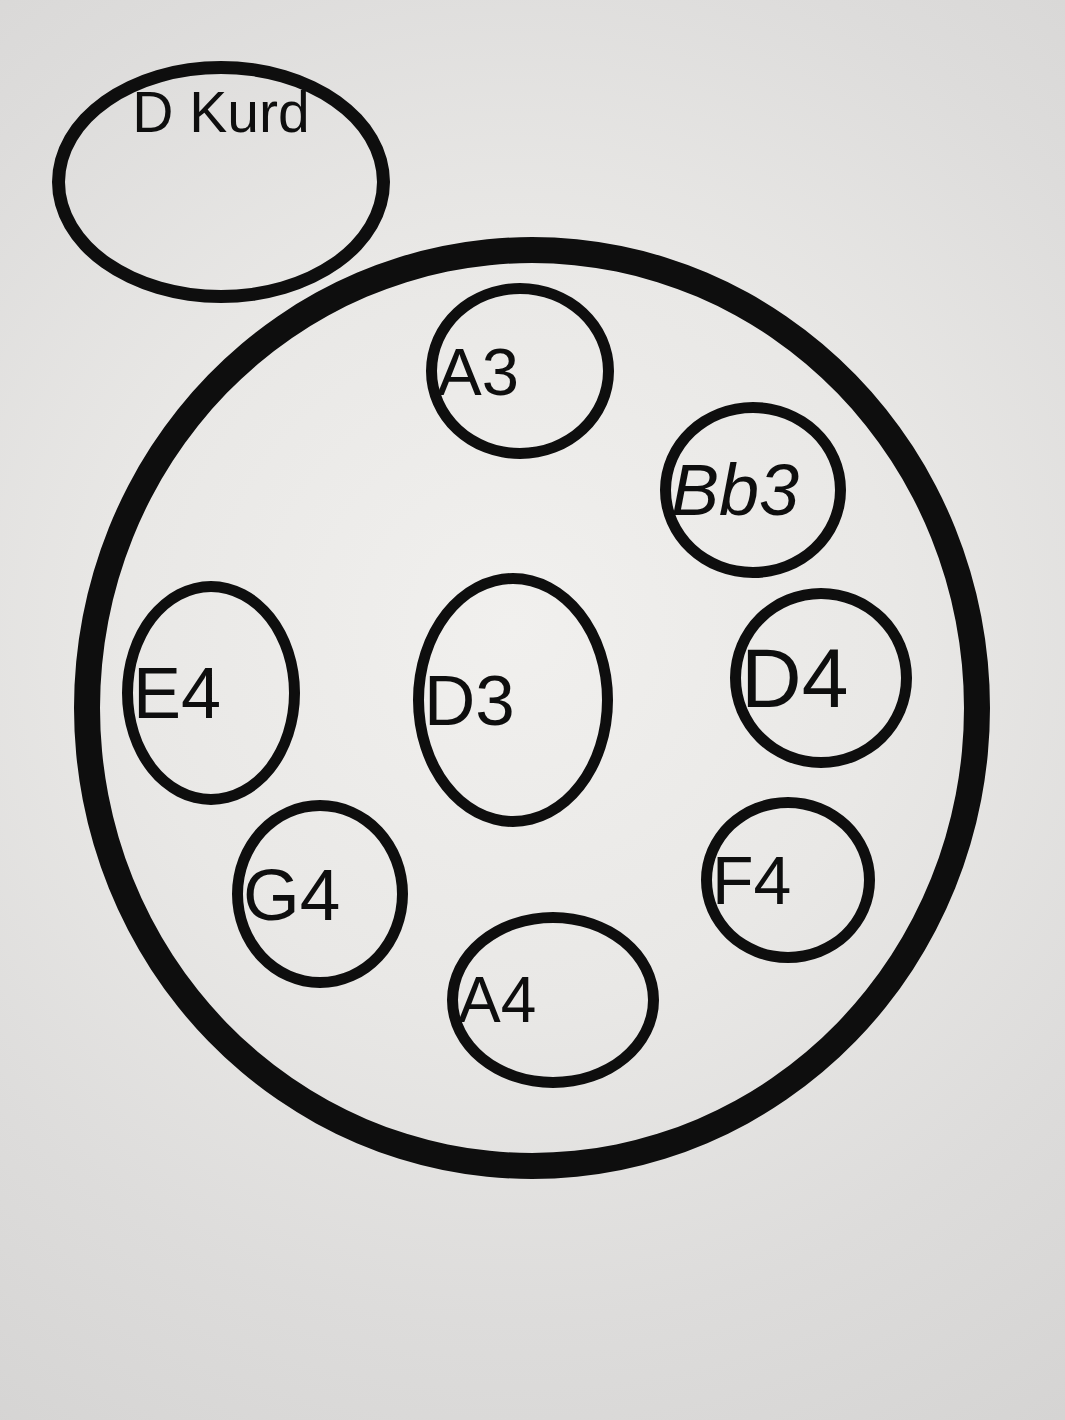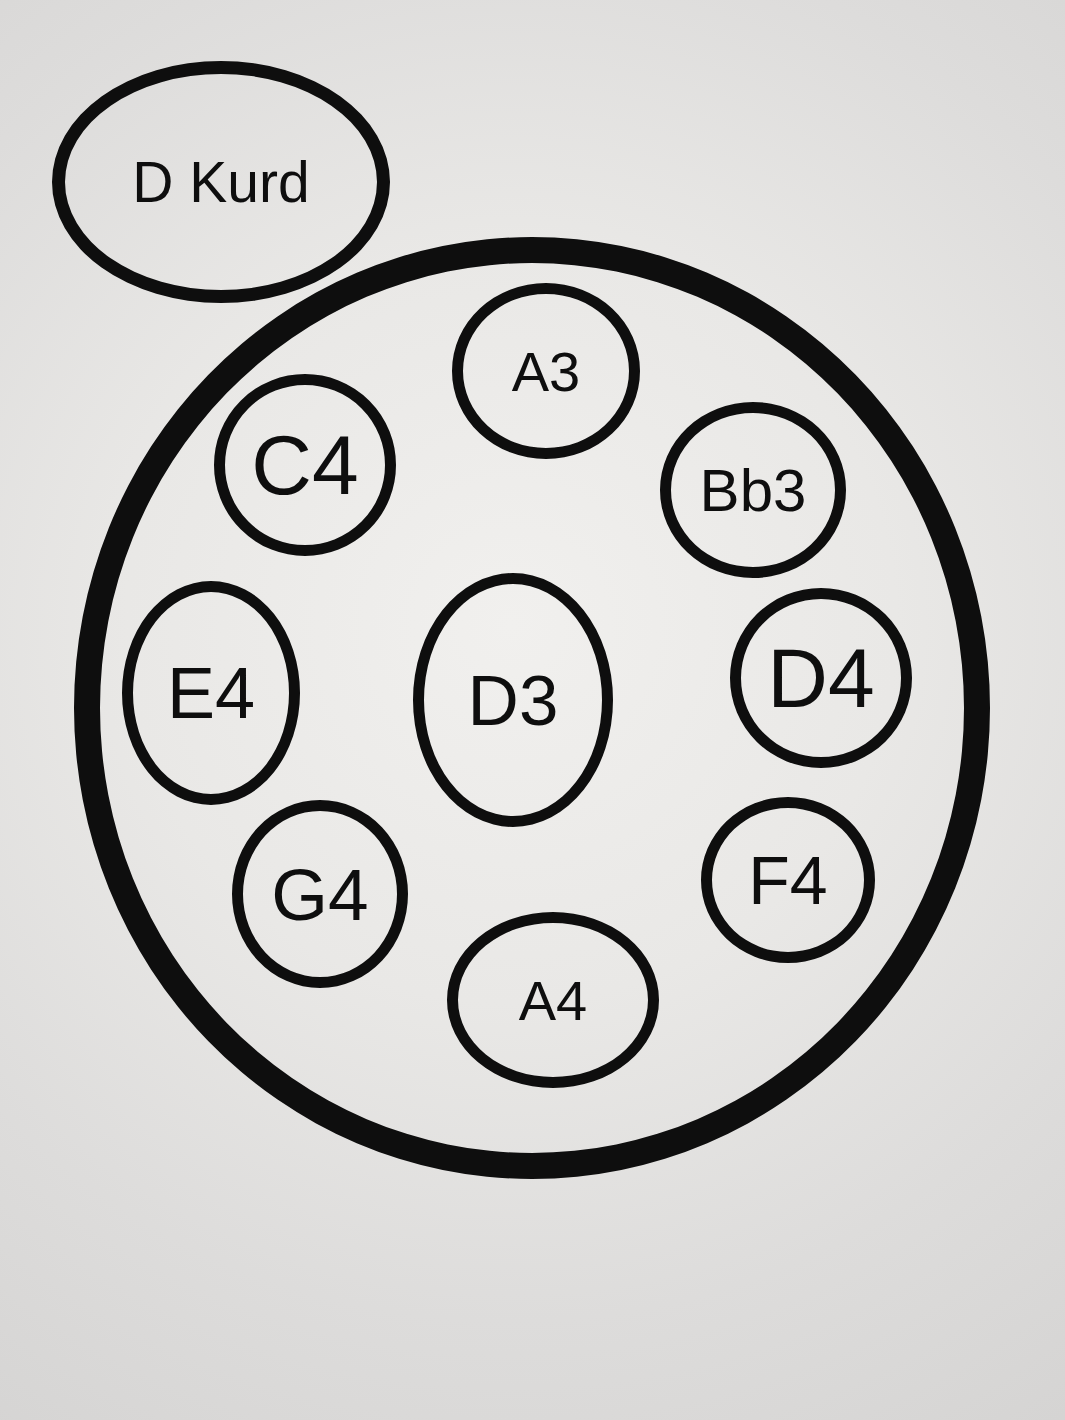--- a/index.html
+++ b/index.html
@@ -16,21 +16,20 @@
     font-family: "Liberation Sans", sans-serif;
     color: #0e0e0e;
   }
   .ellipse {
     position: absolute;
     box-sizing: border-box;
     border: 11px solid #0e0e0e;
     border-radius: 50%;
     display: flex;
     align-items: center;
-    justify-content: center;
     text-align: center;
     gap: 25px;
   }
   
   .badge {
     left: 52px; top: 61px; width: 338px; height: 242px;
     border-width: 13px;
     flex-direction: column;
   }
   .badge .line {
@@ -39,48 +38,45 @@
     font-weight: 500;
     white-space: nowrap;
   }
   
   .drum {
     left: 74px; top: 237px; width: 916px; height: 942px;
     border-width: 26px;
   }
   
   .note { font-weight: 500; }
-  .note-a3  { left: 452px; top: 283px; width: 188px; height: 176px; font-size: 56px; }
+  .note-a3  { left: 426px; top: 283px; width: 188px; height: 176px; font-size: 67px; }
   .note-c4  { left: 214px; top: 374px; width: 182px; height: 182px; font-size: 84px; }
-  .note-bb3 { left: 660px; top: 402px; width: 186px; height: 176px; font-size: 60px; }
+  .note-bb3 { left: 660px; top: 402px; width: 186px; height: 176px; font-size: 72px; font-style: italic; }
   .note-e4  { left: 122px; top: 581px; width: 178px; height: 224px; font-size: 72px; }
   .note-d3  { left: 413px; top: 573px; width: 200px; height: 254px; font-size: 71px; }
   .note-d4  { left: 730px; top: 588px; width: 182px; height: 180px; font-size: 84px; }
   .note-g4  { left: 232px; top: 800px; width: 176px; height: 188px; font-size: 73px; }
-  .note-a4  { left: 447px; top: 912px; width: 212px; height: 176px; font-size: 56px; }
+  .note-a4  { left: 447px; top: 912px; width: 212px; height: 176px; font-size: 64px; }
   .note-f4  { left: 701px; top: 797px; width: 174px; height: 166px; font-size: 68px; }
 </style>
 </head>
 <body>
 
 <div class="stage">
 
   <div class="ellipse badge">
     <div class="line">D Kurd</div>
   </div>
 
   <div class="ellipse drum"></div>
 
   <div class="ellipse note note-a3">
     <span>A3</span>
   </div>
 
-  <div class="ellipse note note-c4">
-    <span>C4</span>
-  </div>
 
   <div class="ellipse note note-bb3">
     <span>Bb3</span>
   </div>
 
   <div class="ellipse note note-e4">
     <span>E4</span>
   </div>
 
   <div class="ellipse note note-d3">

